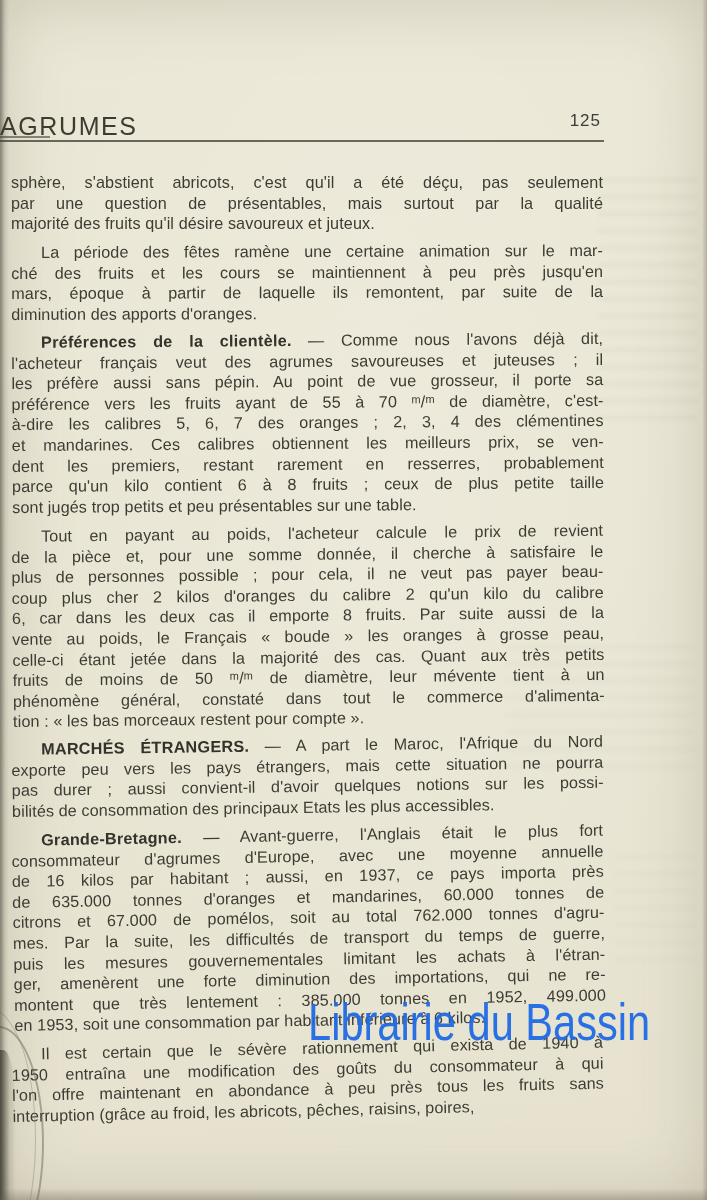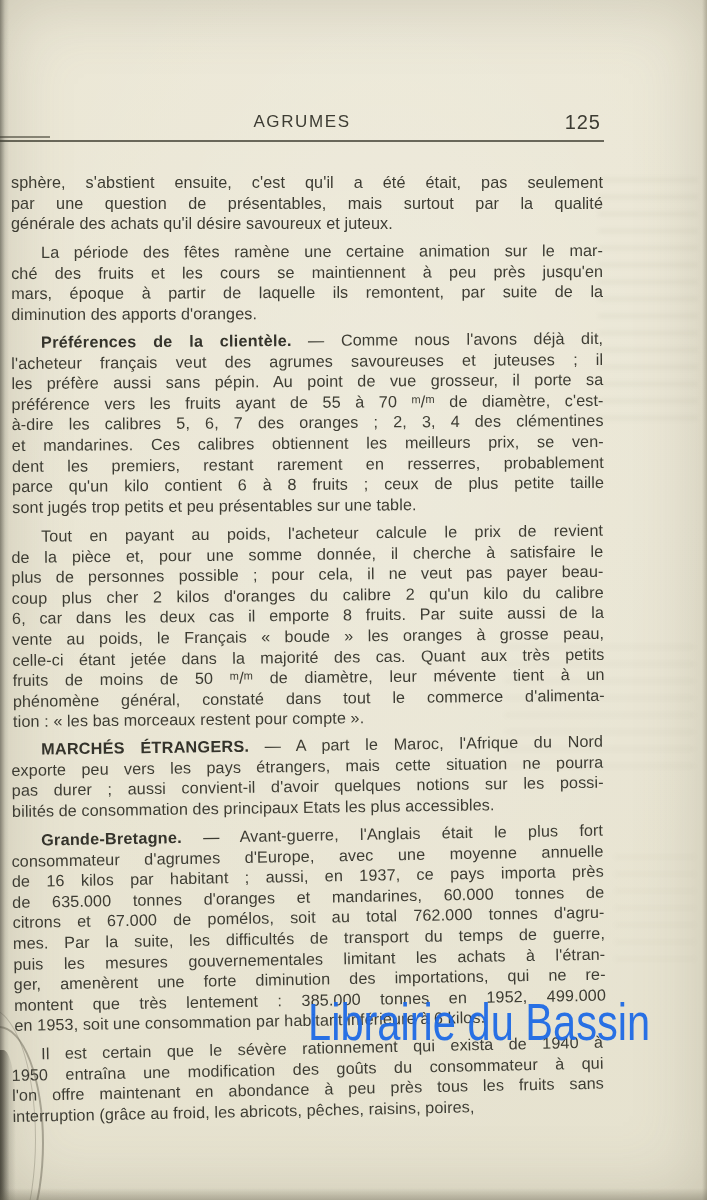--- a/index.html
+++ b/index.html
@@ -34,23 +34,23 @@
     border:2px solid rgba(96,92,76,.45);border-radius:50%;}
   .curl-arc2{position:absolute;left:-58px;bottom:-70px;width:92px;height:260px;
     border:1.5px solid rgba(96,92,76,.3);border-radius:50%;}
   
   .ghost{position:absolute;opacity:.32;filter:blur(2px);
     background:repeating-linear-gradient(180deg, rgba(148,146,124,.28) 0 4px, rgba(0,0,0,0) 4px 17px);}
   .g1{left:598px;top:178px;width:100px;height:255px;}
   .g2{left:505px;top:645px;width:190px;height:130px;opacity:.22;}
   .g3{left:615px;top:855px;width:80px;height:115px;opacity:.2;}
   
-  .header-title{position:absolute;left:0;top:112px;width:604px;text-align:center;
-    font-size:17px;letter-spacing:1.6px;color:var(--ink);}
-  .page-num{position:absolute;top:111px;right:106px;font-size:20px;letter-spacing:1px;color:var(--ink);}
+  .header-title{position:absolute;left:0;top:112px;width:604px;
+    font-size:25px;letter-spacing:1.6px;color:var(--ink);}
+  .page-num{position:absolute;top:111px;right:106px;font-size:17px;letter-spacing:1px;color:var(--ink);}
   .rule{position:absolute;left:0;top:140px;width:604px;height:2px;background:rgba(68,66,54,.78);}
   .rule::before{content:"";position:absolute;left:0;top:-4px;width:50px;height:1.5px;background:rgba(68,66,54,.6);}
   
   .text-col{position:absolute;left:11px;top:172px;width:592px;
     font-size:16.2px;line-height:20.6px;color:var(--ink);letter-spacing:.1px;}
   .para{transform-origin:left top;}
   .para + .para{margin-top:8px;}
   .line{text-align:justify;text-align-last:justify;}
   .line.last{text-align-last:left;}
   .line.indent{text-indent:30px;}
@@ -67,23 +67,23 @@
   <div class="ghost g1"></div>
   <div class="ghost g2"></div>
   <div class="ghost g3"></div>
 
   <div class="header-title">AGRUMES</div>
   <div class="page-num">125</div>
   <div class="rule"></div>
 
   <div class="text-col">
       <div class="para" style="transform: rotate(0deg);">
-        <div class="line">sphère, s'abstient ensuite, c'est qu'il a été était, pas seulement</div>
+        <div class="line">sphère, s'abstient abricots, c'est qu'il a été déçu, pas seulement</div>
         <div class="line">par une question de présentables, mais surtout par la qualité</div>
-        <div class="line last">générale des achats qu'il désire savoureux et juteux.</div>
+        <div class="line last">majorité des fruits qu'il désire savoureux et juteux.</div>
       </div>
       <div class="para" style="transform: rotate(-0.2deg);">
         <div class="line indent">La période des fêtes ramène une certaine animation sur le mar-</div>
         <div class="line">ché des fruits et les cours se maintiennent à peu près jusqu'en</div>
         <div class="line">mars, époque à partir de laquelle ils remontent, par suite de la</div>
         <div class="line last">diminution des apports d'oranges.</div>
       </div>
       <div class="para" style="transform: rotate(-0.4deg);">
         <div class="line indent"><span class="lead">Préférences de la clientèle.</span> — Comme nous l'avons déjà dit,</div>
         <div class="line">l'acheteur français veut des agrumes savoureuses et juteuses ; il</div>

